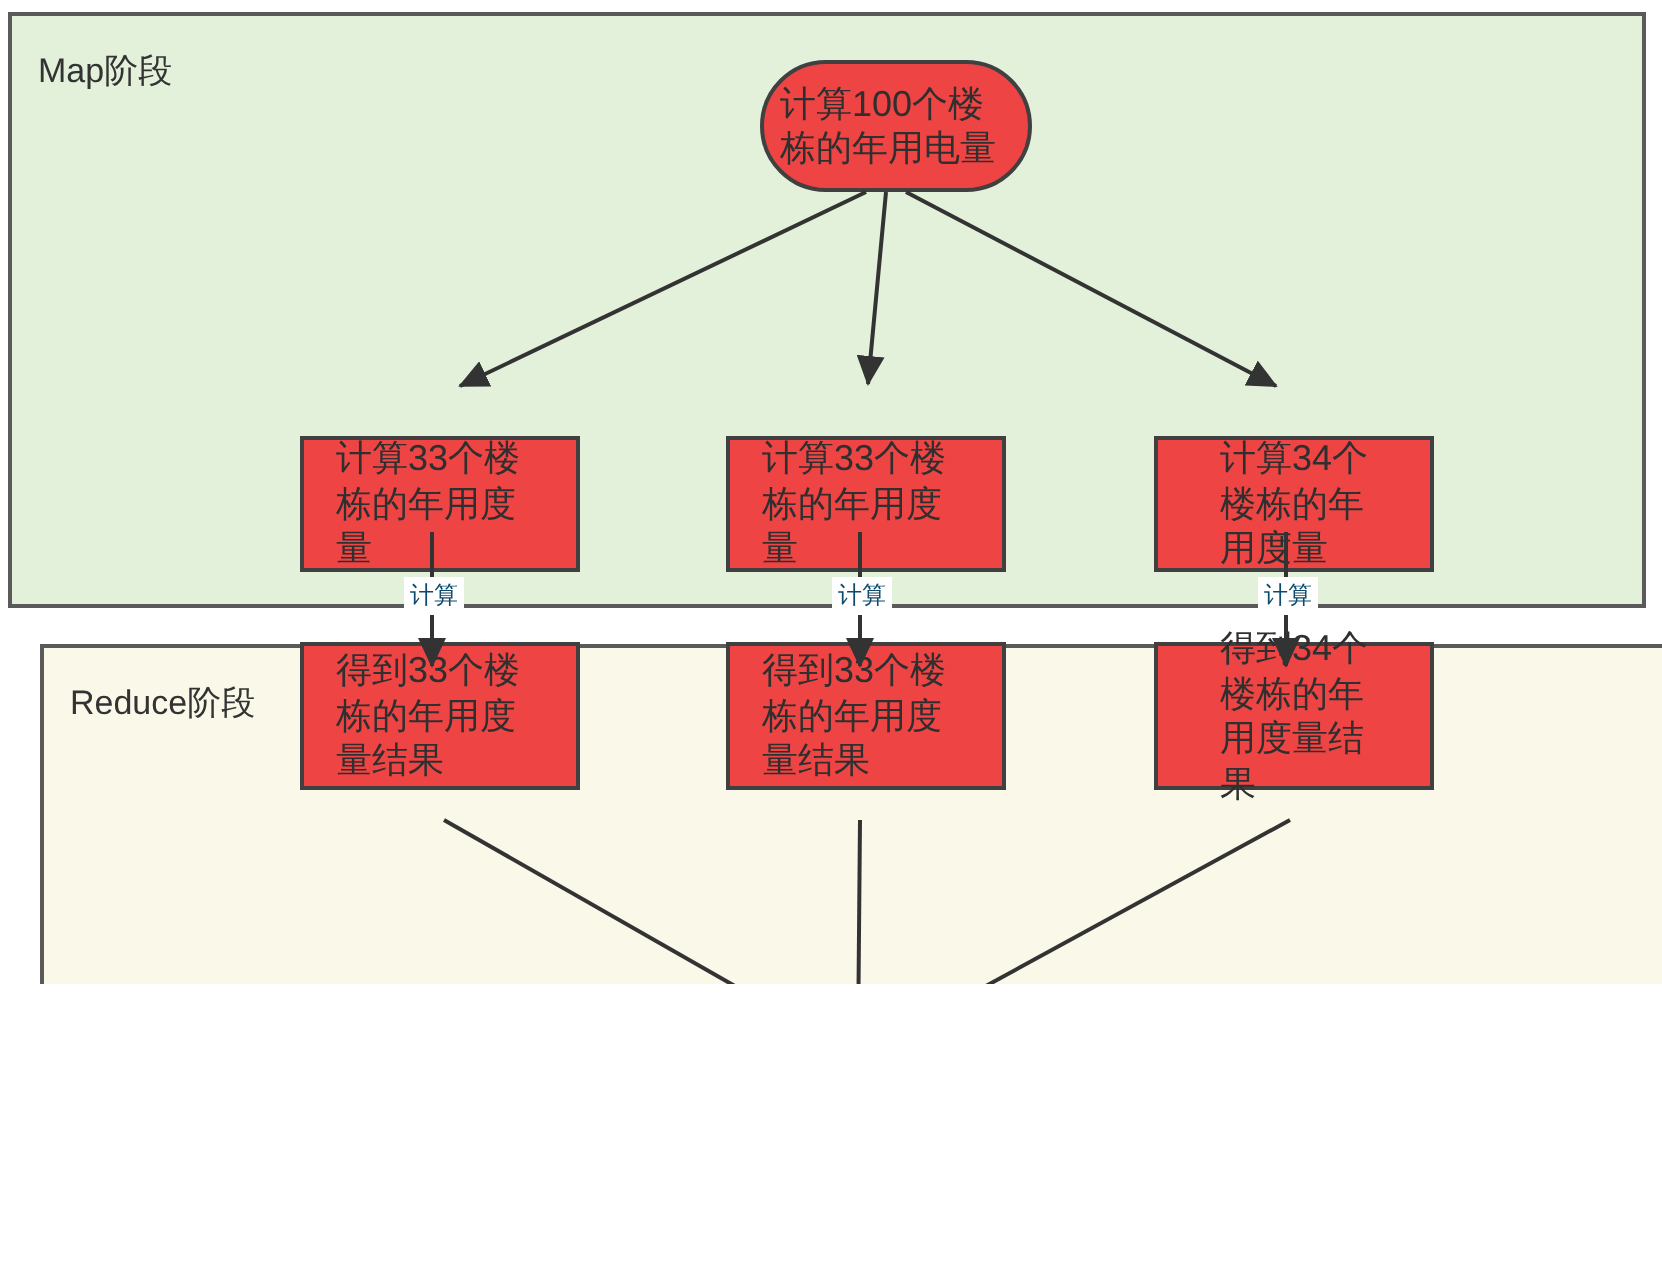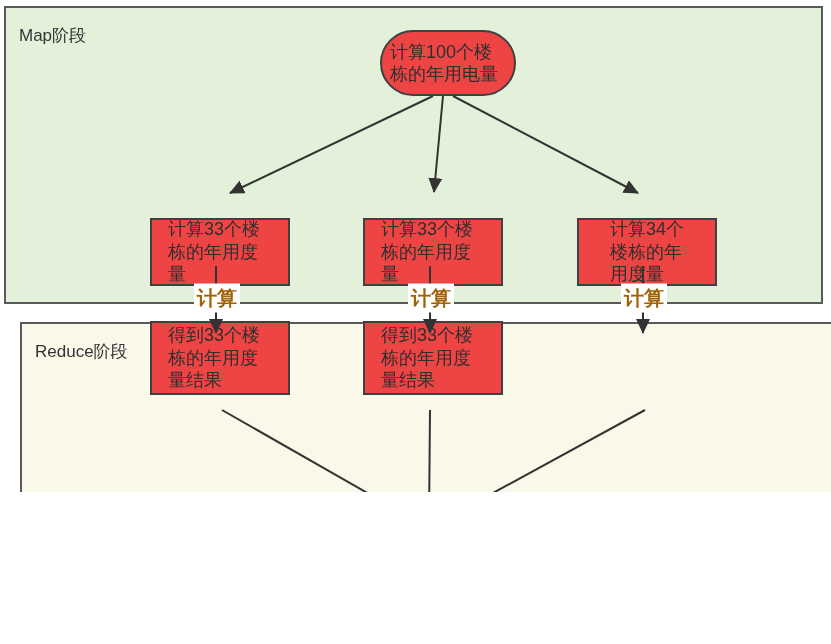--- a/index.html
+++ b/index.html
@@ -16,21 +16,21 @@
     display:flex;align-items:center;justify-content:center;text-align:left;
     font-size:18px;line-height:1.25;color:#2f2f2f;word-break:break-all;z-index:2;
   }
   .node-root{left:380px;top:30px;width:136px;height:66px;border-radius:34px;padding:0 8px;}
   .node-map{top:198px;width:140px;height:68px;padding:0 16px;margin-top:20px;}
   .node-reduce{top:321px;width:140px;height:74px;padding:0 16px;}
   .node-result{left:362px;top:527px;width:132px;height:74px;padding:0 12px;}
   .col-1{left:150px;} .col-2{left:363px;} .col-3{left:577px;padding-left:31px;}
   .edge-label{
     position:absolute;transform:translate(-50%,-50%);background:#ffffff;
-    padding:1px 3px;font-size:20px;color:#a16207;z-index:4;font-weight:bold;
+    padding:1px 3px;font-size:12px;color:#0c4a6e;z-index:4;
   }
   .el-1{left:217px;top:298px;} .el-2{left:431px;top:298px;} .el-3{left:644px;top:298px;}
   .connectors{position:absolute;left:0;top:0;z-index:3;pointer-events:none;}
 </style>
 </head>
 <body>
 
 <div class="stage">
 
   <div class="section section-map">
@@ -41,20 +41,21 @@
   </div>
 
   <div class="node node-root">计算100个楼栋的年用电量</div>
 
   <div class="node node-map col-1">计算33个楼栋的年用度量</div>
   <div class="node node-map col-2">计算33个楼栋的年用度量</div>
   <div class="node node-map col-3">计算34个楼栋的年用度量</div>
 
   <div class="node node-reduce col-1">得到33个楼栋的年用度量结果</div>
   <div class="node node-reduce col-2">得到33个楼栋的年用度量结果</div>
+  <div class="node node-reduce col-3">得到34个楼栋的年用度量结果</div>
 
 
   <svg class="connectors" width="831" height="644" viewBox="0 0 831 644">
     <defs>
       <marker id="ah" markerUnits="userSpaceOnUse" markerWidth="16" markerHeight="14" refX="14" refY="7" orient="auto">
         <path d="M0,0 L15,7 L0,14 z" fill="#333333"></path>
       </marker>
     </defs>
     <line x1="433" y1="96" x2="230" y2="193" stroke="#333333" stroke-width="2" marker-end="url(#ah)"></line>
     <line x1="443" y1="96" x2="434" y2="192" stroke="#333333" stroke-width="2" marker-end="url(#ah)"></line>

